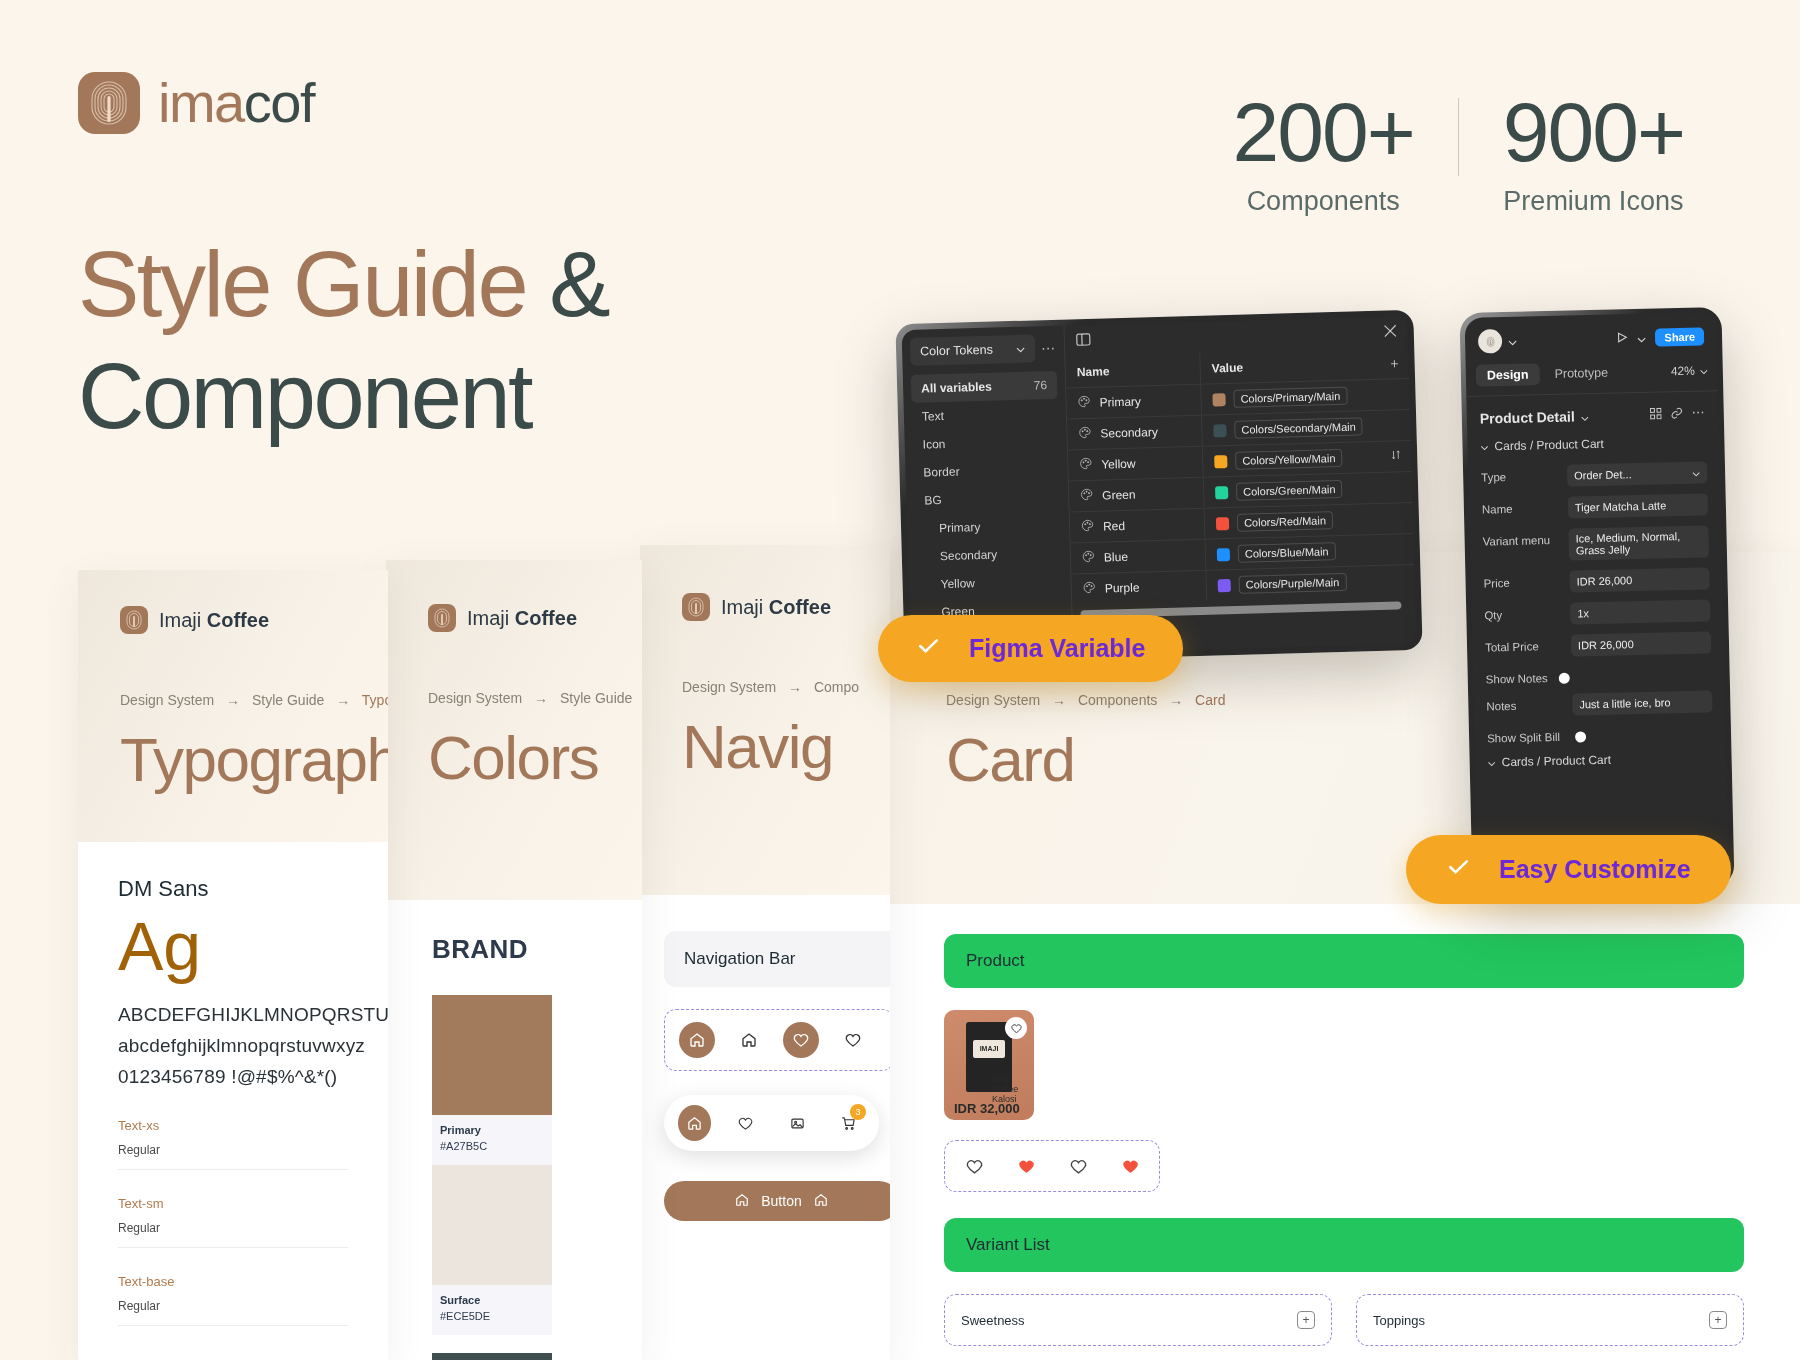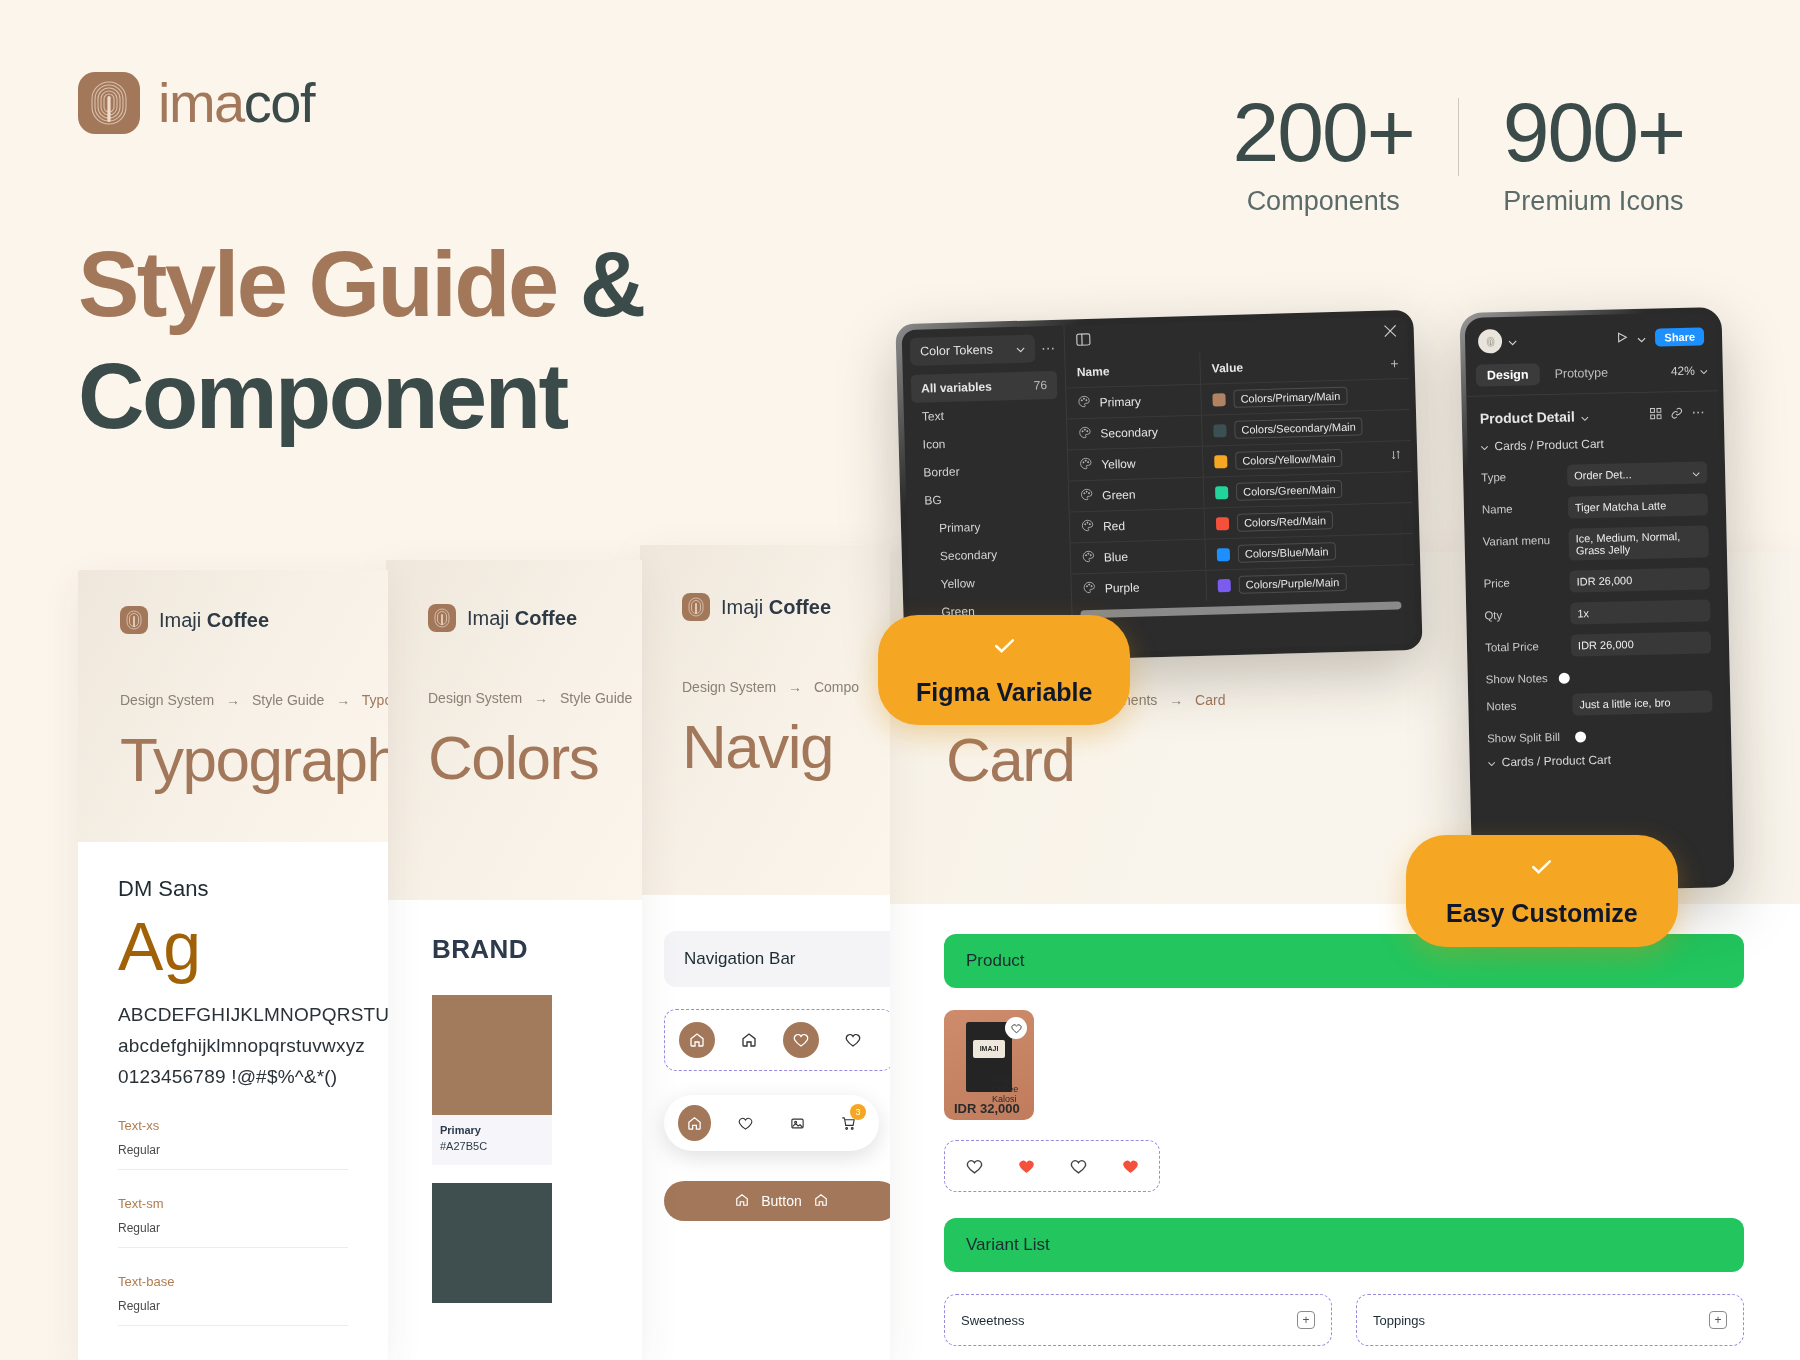--- a/index.html
+++ b/index.html
@@ -18,21 +18,21 @@
     width: 62px; height: 62px; border-radius: 17px; background: #A3785A;
     position: relative; overflow: hidden; flex: none;
   }
   .logo-mark svg { position: absolute; left: 0; top: 0; }
   .logo-text { font-size: 56px; font-weight: 500; letter-spacing: -1.5px; line-height: 1; }
   .logo-text .a { color: #A3785A; }
   .logo-text .b { color: #3B4B4A; }
 
   .headline { position: absolute; left: 78px; top: 228px; width: 800px; }
   .headline .l1, .headline .l2 {
-    font-size: 92px; line-height: 1.22; font-weight: 700; letter-spacing: -2.5px;
+    font-size: 92px; line-height: 1.22; font-weight: 400; letter-spacing: -2.5px;
   }
   .headline .tan { color: #A3785A; }
   .headline .slate { color: #3B4B4A; }
 
   .stats { position: absolute; right: 72px; top: 88px; display: flex; align-items: flex-start; }
   .stat { text-align: center; padding: 0 44px; }
   .stat .num { font-size: 84px; font-weight: 500; color: #3B4B4A; letter-spacing: -2px; line-height: 1.05; }
   .stat .cap { font-size: 27px; color: #5A6B6A; margin-top: 10px; font-weight: 400; }
   .stat-sep { width: 1px; background: #CFC8BE; height: 78px; margin-top: 10px; }
 
@@ -152,24 +152,23 @@
   .fd-v { flex: 1; background: #383838; border-radius: 5px; padding: 4px 7px; font-size: 11px; color: #EDEDED; min-height: 22px; display: flex; align-items: center; justify-content: space-between; gap: 4px; }
   .toggle { width: 28px; height: 15px; border-radius: 8px; position: relative; flex: none; }
   .toggle.on { background: #1E8FFF; }
   .toggle.off { background: #DFDFDF; }
   .toggle .knob { position: absolute; top: 2px; width: 11px; height: 11px; border-radius: 50%; background: #fff; }
   .toggle.on .knob { right: 2px; }
   .toggle.off .knob { left: 2px; background: #fff; }
 
   
   .pillbadge {
-    position: absolute; background: #F5A623; color: #0f172a; border-radius: 40px;
-    display: flex; align-items: center; gap: 14px; font-weight: 600;
+    position: absolute; background: #F5A623; color: #6d28d9; border-radius: 40px;
+    display: flex; align-items: center; gap: 28px; font-weight: 600;
     box-shadow: 0 10px 28px rgba(220,150,20,.32);
-    flex-direction: column;
   }
   #badge-figma { left: 878px; top: 615px; padding: 18px 38px; font-size: 25px; }
   #badge-easy { left: 1406px; top: 835px; padding: 19px 40px; font-size: 25px; }
 
   
   .glow { position: absolute; left: 1330px; top: 560px; width: 440px; height: 270px;
     background: radial-gradient(ellipse at 40% 40%, rgba(170,218,200,.85), rgba(232,244,238,0) 70%);
     filter: blur(2px); }
 </style>
 </head>
@@ -398,20 +397,27 @@
       <div class="bigtitle">Colors</div>
     </div>
     <div class="colors-body">
       <div class="brand-h">BRAND</div>
       <div class="sw-grid">
         <div class="sw wide">
           <div class="sw-box" style="background:#A27B5C"></div>
           <div class="sw-meta">
               <div class="n">Primary</div>
               <div class="h">#A27B5C</div>
+            </div>
+        </div>
+        <div class="sw wide">
+          <div class="sw-box" style="background:#ECE5DE"></div>
+          <div class="sw-meta">
+              <div class="n">Surface</div>
+              <div class="h">#ECE5DE</div>
             </div>
         </div>
         <div class="sw wide" style="margin-top:18px">
           <div class="sw-box" style="background:#3F4E4F"></div>
 
         </div>
 
       </div>
     </div>
   </div>

